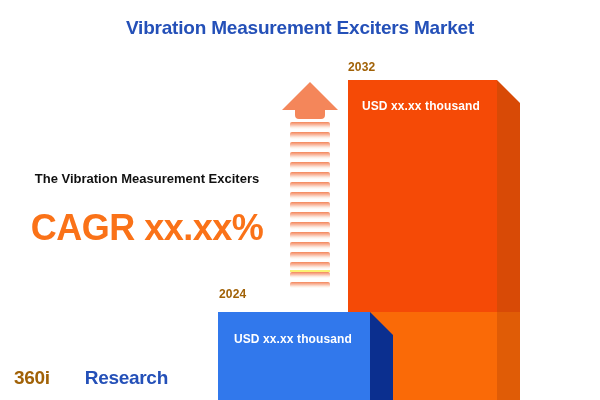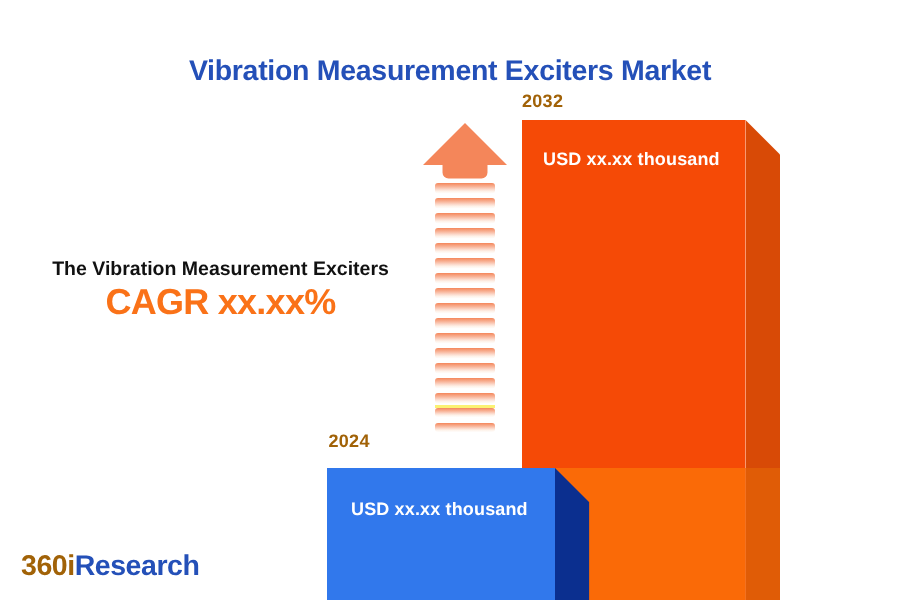--- a/index.html
+++ b/index.html
@@ -25,21 +25,20 @@
   #chart-title {
     position: absolute;
     left: 0;
     top: 17px;
     width: 600px;
     text-align: center;
     font-size: 19px;
     font-weight: bold;
     color: #2450b8;
     letter-spacing: -0.2px;
-    margin-top: 20px;
   }
 
   
   .year-label {
     position: absolute;
     font-size: 12px;
     font-weight: bold;
     color: #a16207;
     letter-spacing: 0.2px;
   }
@@ -150,39 +149,39 @@
     width: 278px;
     text-align: center;
   }
   #cagr-lead {
     font-size: 13px;
     font-weight: bold;
     color: #111111;
     line-height: 18px;
   }
   #cagr-value {
-    margin-top: 0;
-    font-size: 24px;
+    margin-top: 19px;
+    font-size: 36px;
     font-weight: bold;
     color: #fa7218;
     letter-spacing: -0.5px;
   }
 
   
   #logo {
     position: absolute;
     left: 14px;
     top: 367px;
     font-size: 19px;
     font-weight: bold;
     letter-spacing: -0.3px;
     white-space: nowrap;
   }
   #logo-360i { color: #a16207; }
-  #logo-research { color: #2450b8; }
+  #logo-research { color: #2450b8; margin-left: 35px; }
 </style>
 </head>
 <body>
 
 <div id="canvas">
 
   <div id="chart-title">Vibration Measurement Exciters Market</div>
 
   <div id="growth-arrow">
     <svg width="58" height="215" viewBox="0 0 58 215" xmlns="http://www.w3.org/2000/svg">

